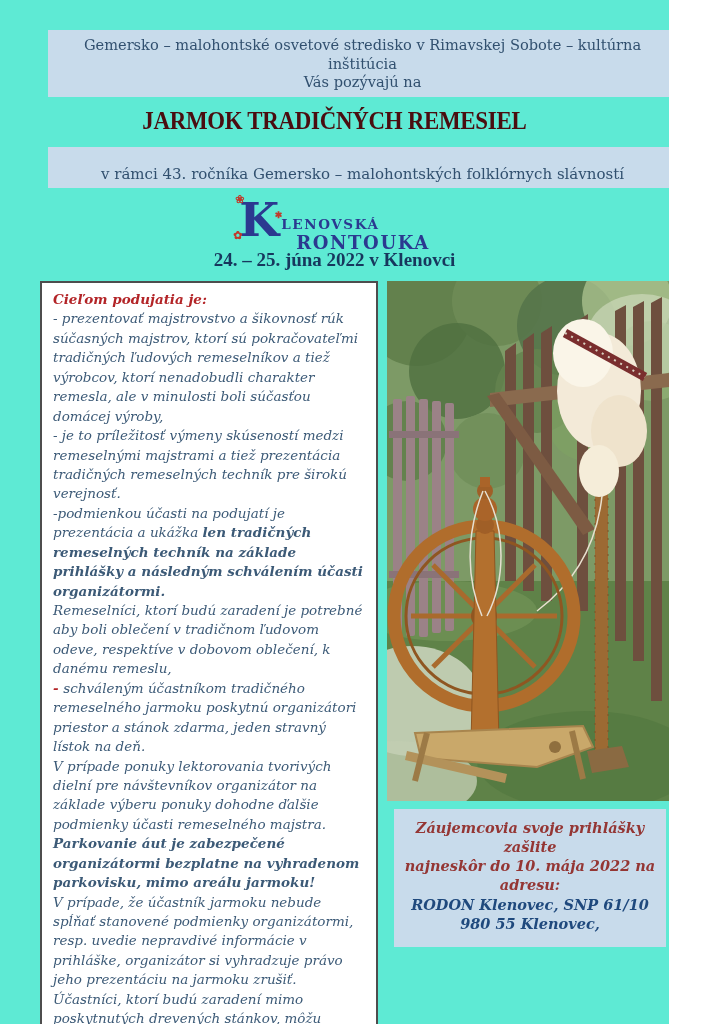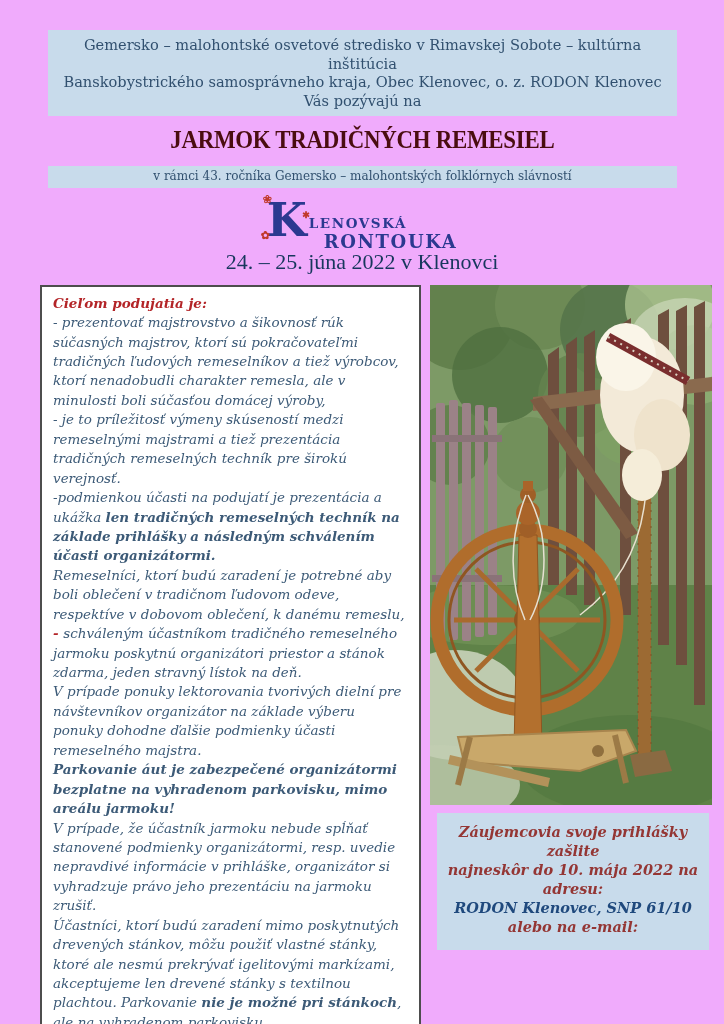--- a/index.html
+++ b/index.html
@@ -1,39 +1,39 @@
 <!DOCTYPE html>
 <html><head>
 <meta charset="utf-8">
 <style>
   * { margin:0; padding:0; box-sizing:border-box; }
   html,body { background:#ffffff; }
   body { width:724px; height:1024px; font-family:"DejaVu Serif", serif; }
-  .page { position:relative; width:724px; height:1024px; background:#f0abfc; overflow:hidden; }
+  .page { position:relative; width:669px; height:1024px; background:#5eead4; overflow:hidden; }
 
   .band { margin-left:48px; width:629px; background:#c8dbeb; color:#31506f; text-align:center; }
   .band-top { margin-top:30px; padding:6px 8px 5px; font-size:14.6px; line-height:1.28; }
-  .band-sub { margin-top:11px; padding:3px 0 5px; font-size:12px; }
+  .band-sub { margin-top:11px; padding:18px 0 5px; font-size:15px; }
 
   .title-wrap { text-align:center; margin-top:9px; }
   .main-title { display:inline-block; font-family:"Liberation Serif", serif; font-weight:bold;
     font-size:26px; color:#4a0d10; transform:scaleX(0.88); letter-spacing:-0.3px; white-space:nowrap; }
 
   .logo-row { display:flex; justify-content:center; align-items:center; margin-top:8px; height:48px; }
   .logo-k { position:relative; font-family:"DejaVu Serif", serif; font-weight:bold; font-size:46px;
     line-height:1; color:#2b3990; margin-right:2px; }
   .logo-orn { position:absolute; font-size:11px; color:#c0392b; line-height:1; }
   .orn-a { top:-3px; left:-4px; } .orn-b { bottom:2px; left:-6px; } .orn-c { top:14px; right:-3px; font-size:9px; }
   .logo-words { display:flex; flex-direction:column; justify-content:center; color:#2b3990;
     font-family:"DejaVu Serif", serif; font-weight:bold;margin-top:28px; }
   .logo-line1 { font-size:13.5px; letter-spacing:1.6px; }
   .logo-line2 { font-size:18px; letter-spacing:1.6px; margin-left:15px; }
 
   .date-line { text-align:center; margin-top:5px; font-family:"Liberation Serif", serif;
-    font-weight:normal; font-size:22px; color:#17375d; }
+    font-weight:bold; font-size:19px; color:#17375d; }
 
   .main-row { display:flex; margin:10px 0 0 40px; gap:9px; }
   .info-box { width:381px; min-height:646px; border:2px solid #4d4d4d; background:#fff;
     padding:7px 10px 6px 11px; color:#3c5a77; font-style:italic; font-size:13.5px; line-height:1.44; }
   .ib-par { margin:0; }
   .run-normal {}
   .run-bold { font-weight:bold; }
   .run-red { color:#b32427; font-weight:bold; }
 
   .right-col { width:282px; display:flex; flex-direction:column; }
@@ -46,21 +46,20 @@
   .c-blue { color:#1f497d; }
   .c-link { color:#17365d; text-decoration:underline; cursor:pointer; }
 </style>
 </head>
 <body>
 
 <div class="page">
 
   <div class="band band-top">
     <div>Gemersko – malohontské osvetové stredisko v Rimavskej Sobote – kultúrna inštitúcia</div>
-    <div>Banskobystrického samosprávneho kraja, Obec Klenovec, o. z. RODON Klenovec</div>
     <div>Vás pozývajú na</div>
   </div>
 
   <div class="title-wrap">
     <div class="main-title">JARMOK TRADIČNÝCH REMESIEL</div>
   </div>
 
   <div class="band band-sub">
     <span>v rámci 43. ročníka Gemersko – malohontských folklórnych slávností</span>
   </div>
@@ -183,18 +182,18 @@
             <line x1="40" y1="452" x2="28" y2="500" stroke="#9c7a46" stroke-width="6"></line>
             <line x1="185" y1="450" x2="196" y2="498" stroke="#9c7a46" stroke-width="6"></line>
           </g>
         </svg>
       </div>
 
       <div class="contact-box">
           <div class="c-red">Záujemcovia svoje prihlášky zašlite</div>
           <div class="c-red">najneskôr do 10. mája 2022 na adresu:</div>
           <div class="c-blue">RODON Klenovec, SNP 61/10</div>
-          <div class="c-red">alebo na e-mail:</div>
+          <div class="c-blue">980 55 Klenovec,</div>
         </div>
     </div>
   </div>
 
 </div>
 
 </body></html>

